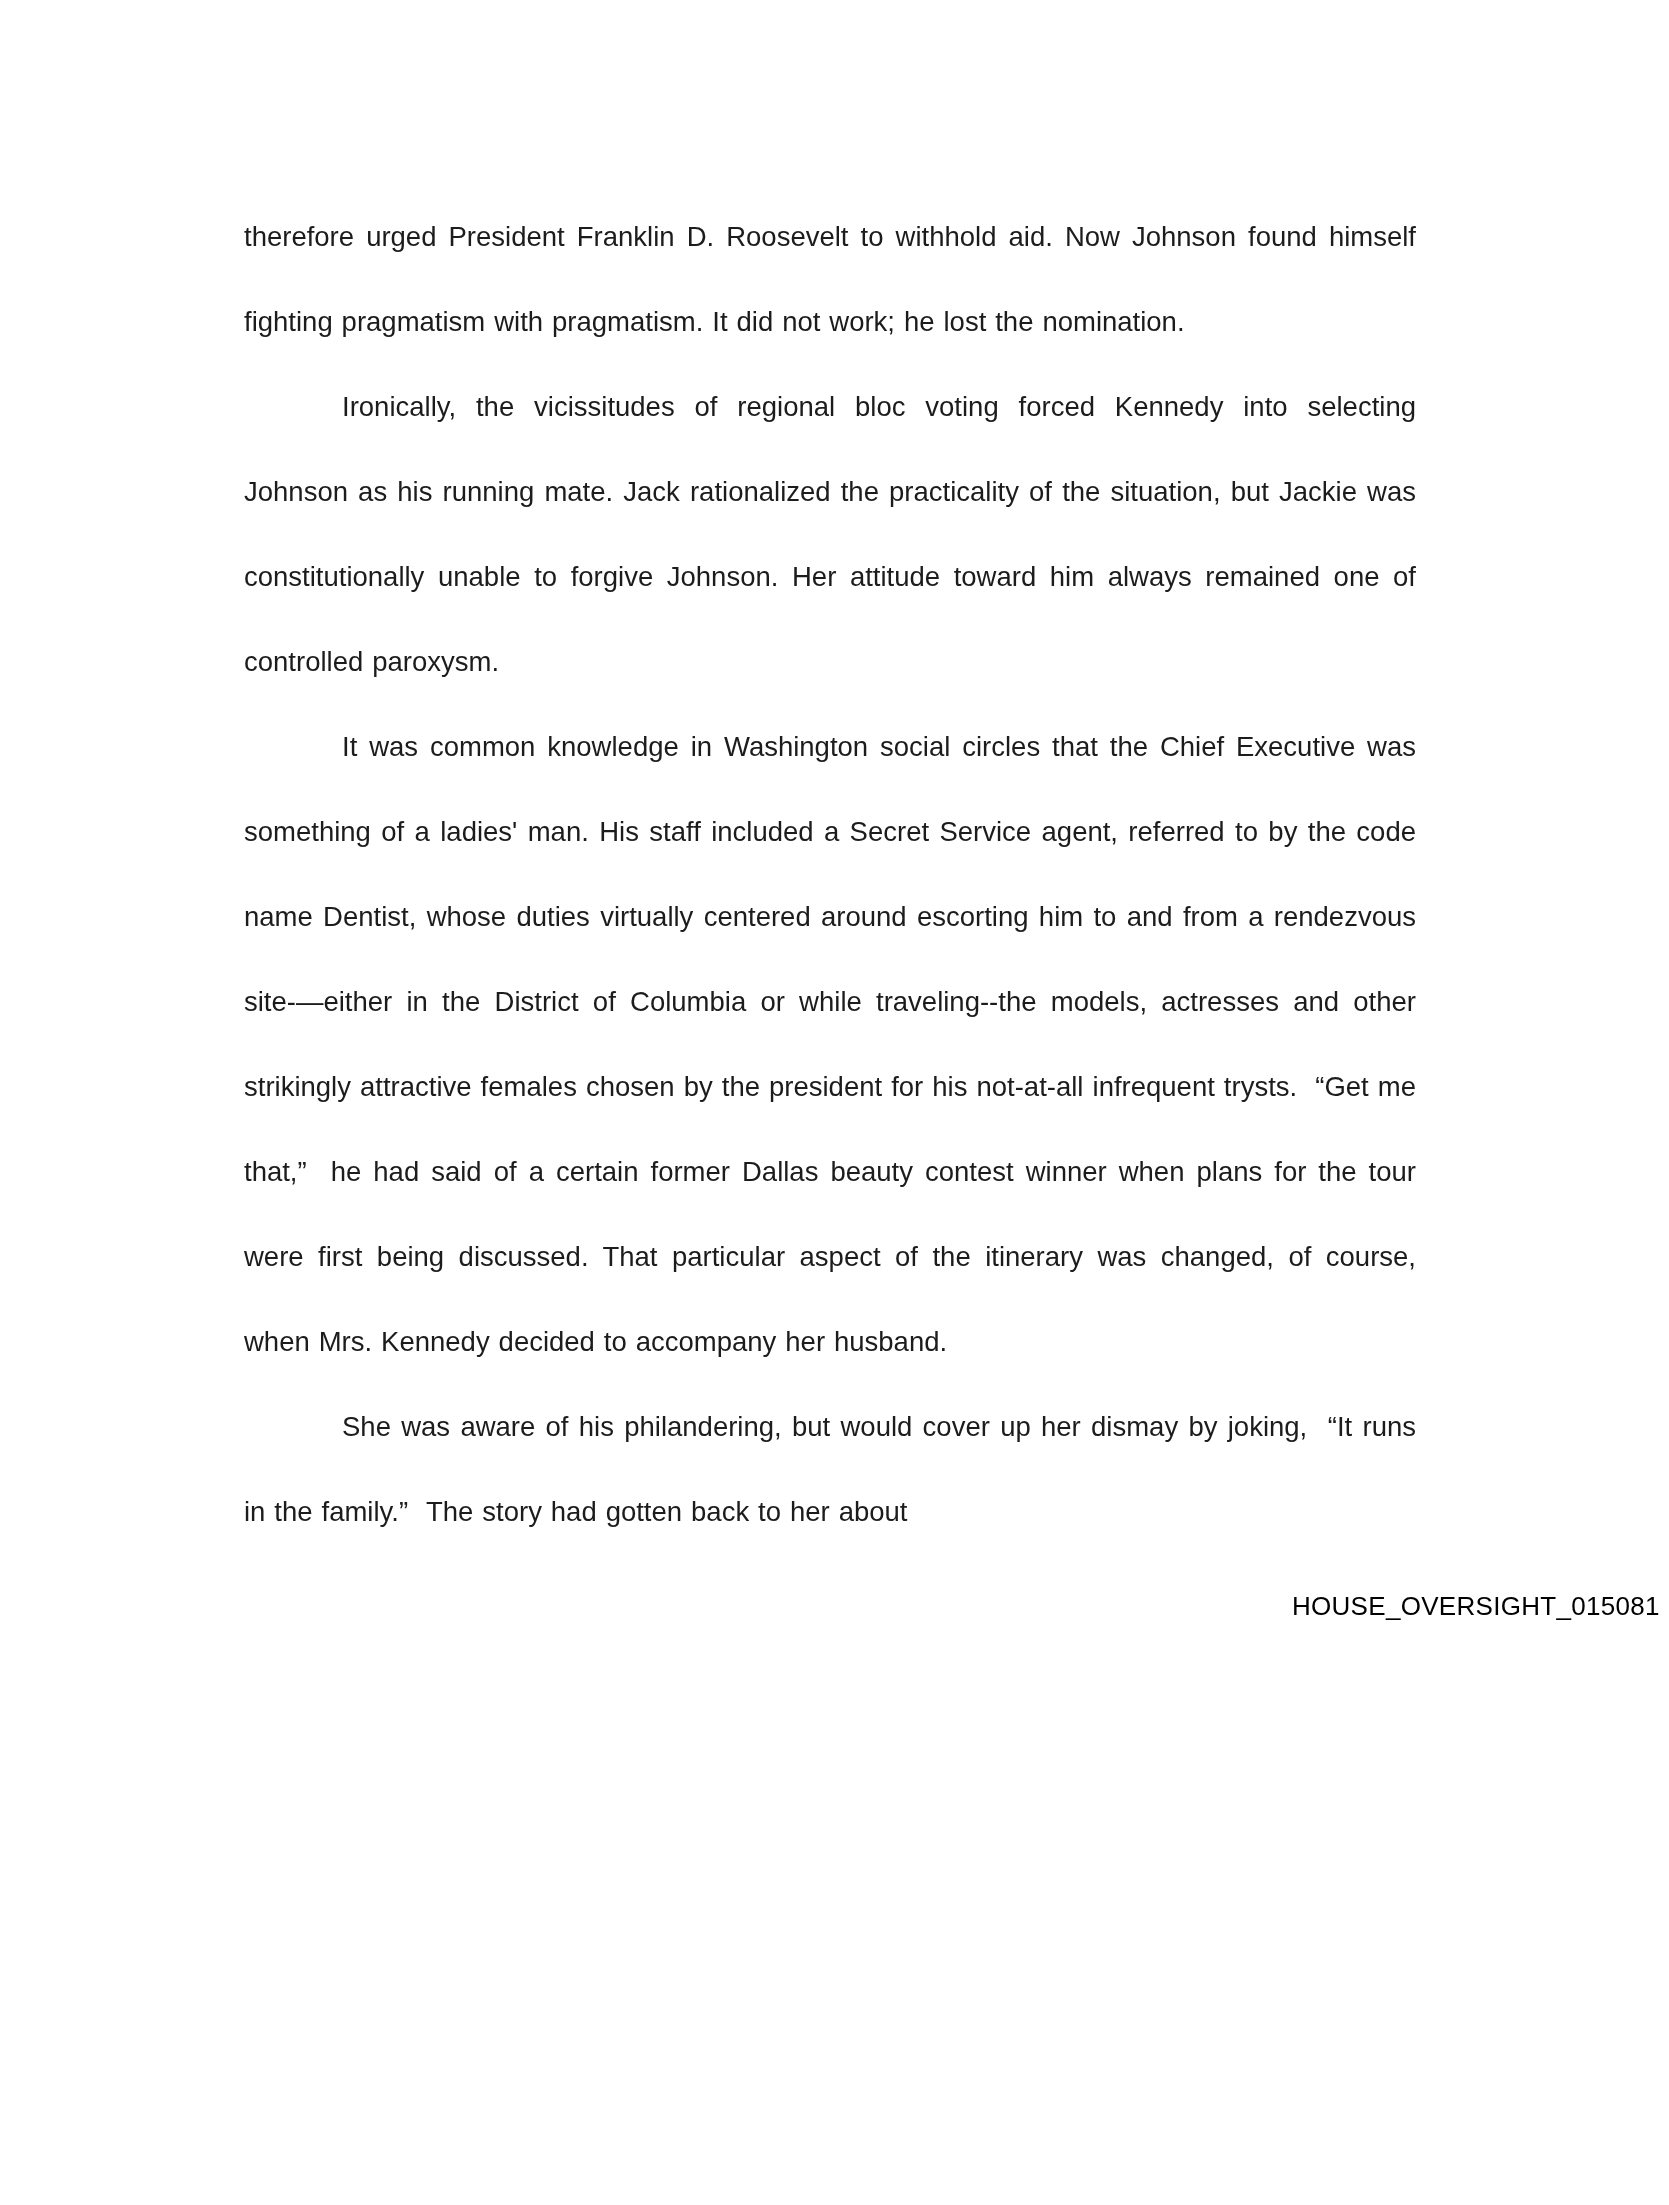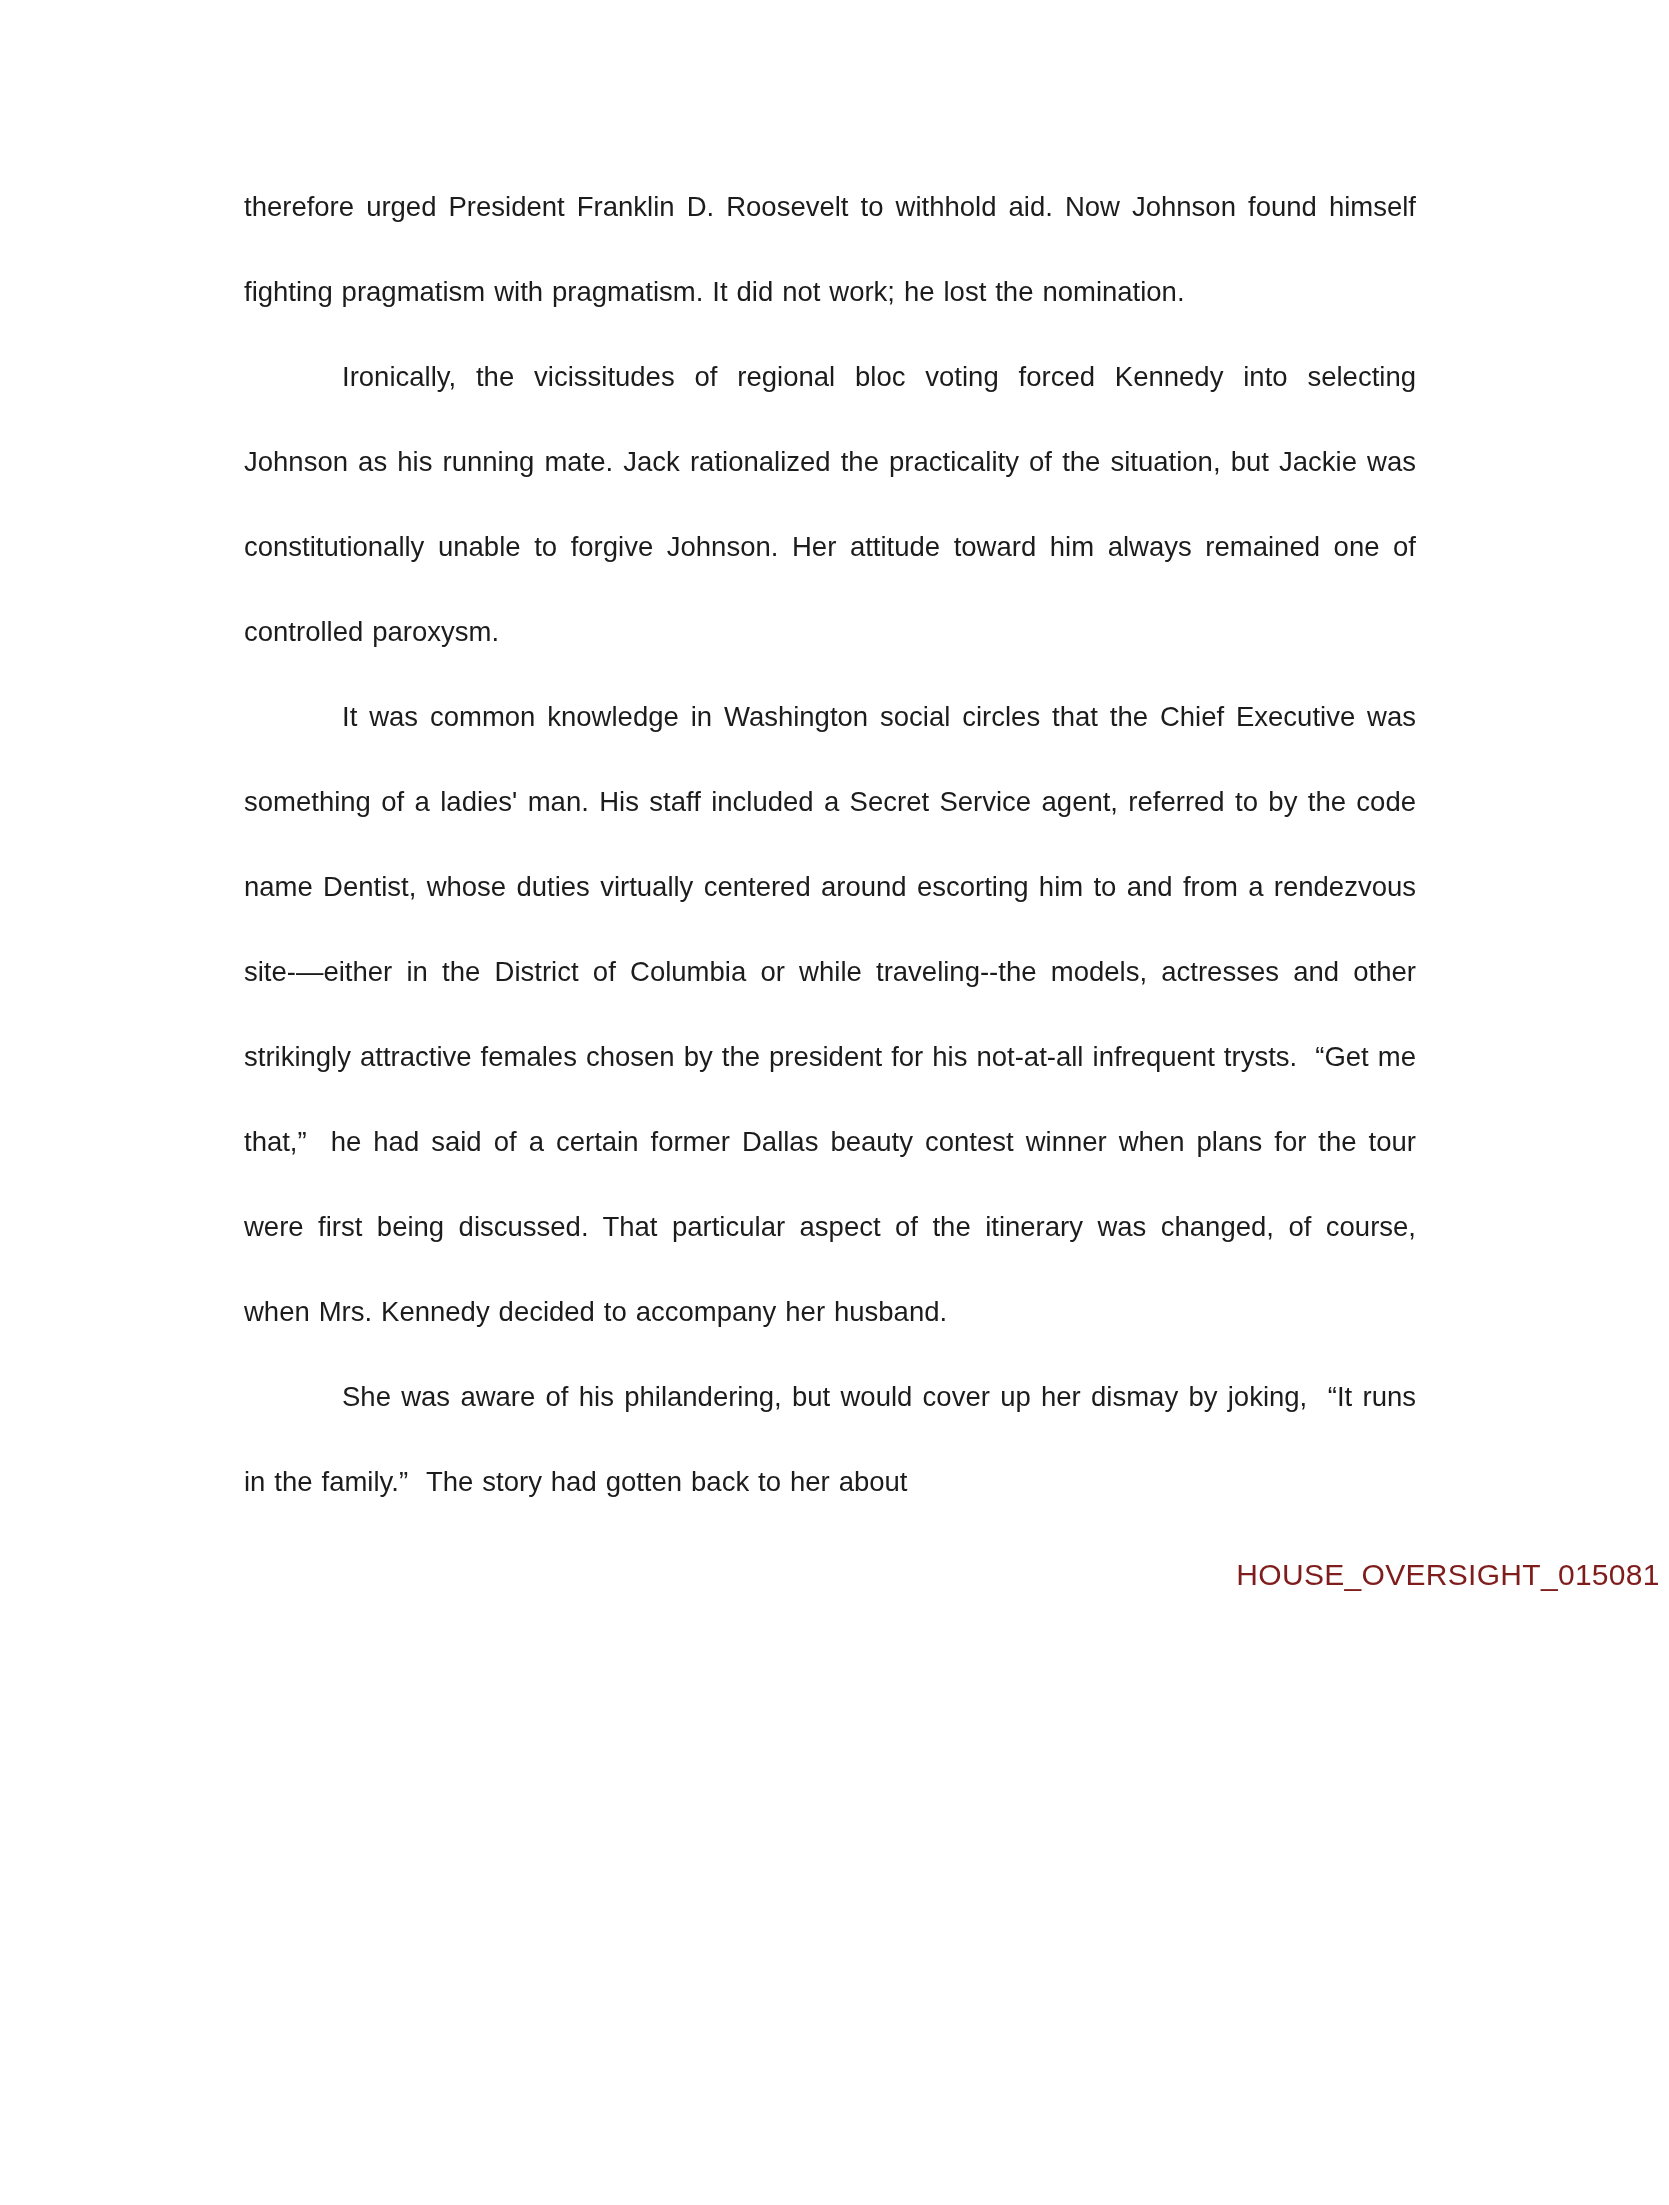--- a/index.html
+++ b/index.html
@@ -8,20 +8,21 @@
     background: #ffffff;
   }
   .page {
     position: relative;
     width: 1669px;
     height: 1601px;
     background: #ffffff;
     font-family: "Liberation Sans", sans-serif;
     color: #1c1c1c;
     overflow: hidden;
+    margin-top: 30px;
   }
   .text-block {
     position: absolute;
     left: 244px;
     top: 164px;
     width: 1172px;
   }
   .para {
     margin: 0;
     font-size: 27.5px;
@@ -33,22 +34,22 @@
   }
   .para.indent {
     text-indent: 98px;
   }
   .italic {
   }
   .footer {
     position: absolute;
     right: 9.2px;
     bottom: 9.2px;
-    font-size: 30px;
-    color: #7f1d1d;
+    font-size: 26px;
+    color: #000000;
     letter-spacing: 0.3px;
   }
 </style>
 </head>
 <body>
 
 <div class="page">
 
   <div class="text-block">
 

